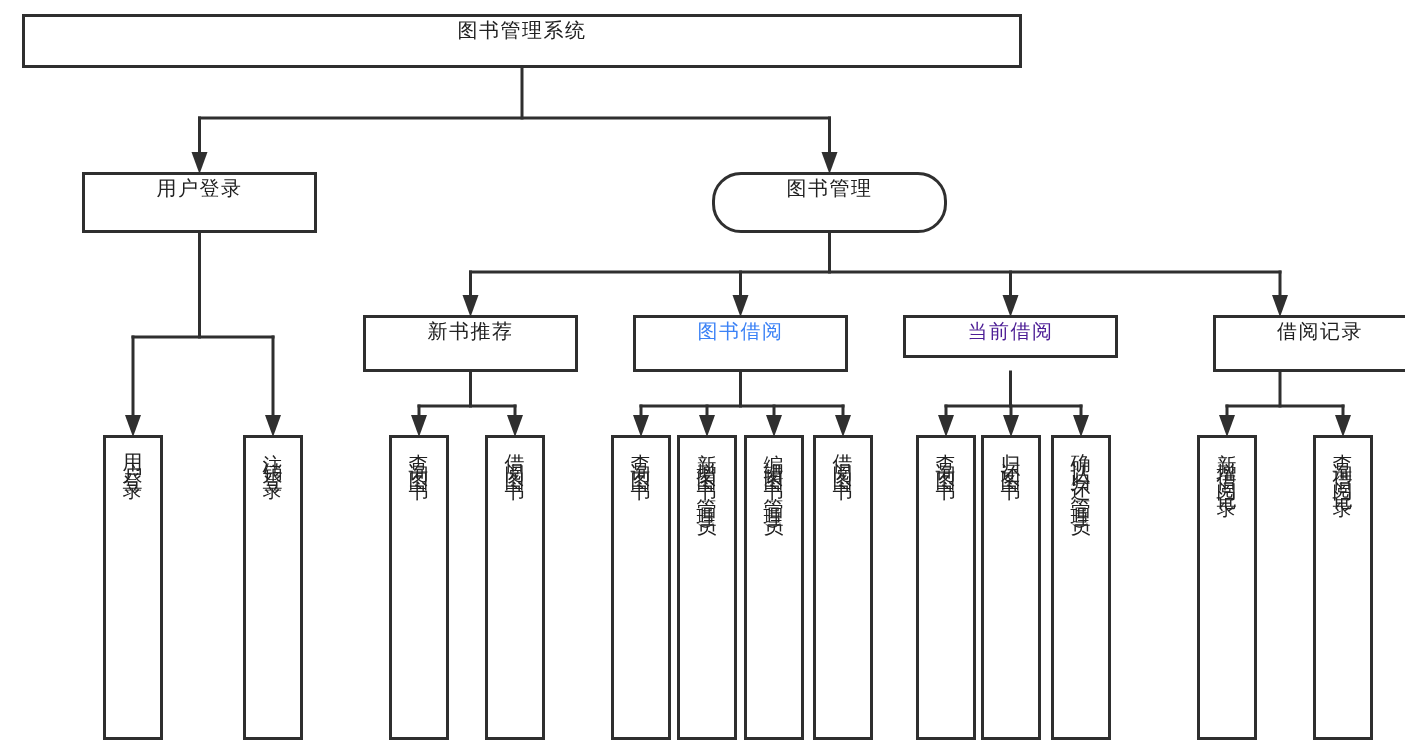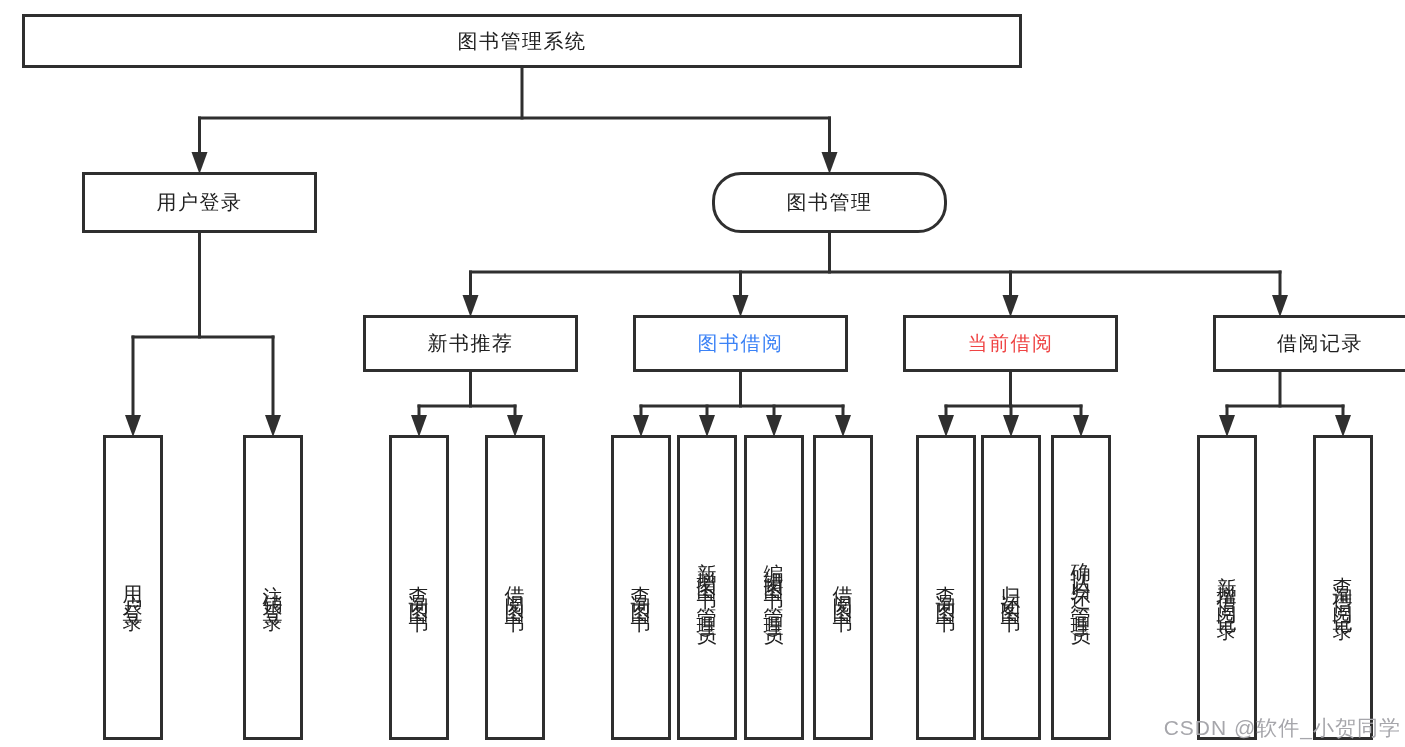--- a/index.html
+++ b/index.html
@@ -14,21 +14,21 @@
     height: 747px;
     background: #ffffff;
     overflow: hidden;
   }
   #nodes-layer .node {
     position: absolute;
     box-sizing: border-box;
     border: 3px solid #2f2f2f;
     background: #ffffff;
     display: flex;
-    align-items: center;
+    align-items: flex-start;
     justify-content: center;
     color: #212121;
   }
   .node .label {
     font-size: 20px;
     letter-spacing: 1.5px;
     white-space: nowrap;
     text-align: center;
   }
   .node.vertical .label {
@@ -67,21 +67,21 @@
       </div>
       <div class="node horizontal" style="left: 712px; top: 172px; width: 235px; height: 61px; border-color: rgb(47, 47, 47); color: rgb(33, 33, 33); border-radius: 29px;">
         <span class="label">图书管理</span>
       </div>
       <div class="node horizontal" style="left: 363px; top: 315px; width: 215px; height: 57px; border-color: rgb(47, 47, 47); color: rgb(33, 33, 33);">
         <span class="label">新书推荐</span>
       </div>
       <div class="node horizontal" style="left: 633px; top: 315px; width: 215px; height: 57px; border-color: rgb(47, 47, 47); color: #3b82f6;">
         <span class="label">图书借阅</span>
       </div>
-      <div class="node horizontal" style="left: 903px; top: 315px; width: 215px; height: 57px; border-color: rgb(47, 47, 47); color: #ef4444;">
+      <div class="node horizontal" style="left: 903px; top: 315px; width: 215px; height: 43px; border-color: rgb(47, 47, 47); color: #4c1d95;">
         <span class="label">当前借阅</span>
       </div>
       <div class="node horizontal" style="left: 1173px; top: 315px; width: 214px; height: 57px; border-color: rgb(47, 47, 47); color: rgb(33, 33, 33); margin-left: 40px;">
         <span class="label">借阅记录</span>
       </div>
       <div class="node vertical" style="left: 103px; top: 435px; width: 60px; height: 305px; border-color: rgb(47, 47, 47); color: rgb(33, 33, 33);">
         <span class="label">用户登录</span>
       </div>
       <div class="node vertical" style="left: 243px; top: 435px; width: 60px; height: 305px; border-color: rgb(47, 47, 47); color: rgb(33, 33, 33);">
         <span class="label">注销登录</span>
@@ -167,14 +167,13 @@
       <polygon points="1003,415 1019,415 1011,437" fill="#2f2f2f"></polygon>
       <line x1="1081" y1="406" x2="1081" y2="419" stroke="#2f2f2f" stroke-width="3" stroke-linecap="square"></line>
       <polygon points="1073,415 1089,415 1081,437" fill="#2f2f2f"></polygon>
       <line x1="1280" y1="372" x2="1280" y2="406" stroke="#2f2f2f" stroke-width="3" stroke-linecap="square"></line>
       <line x1="1227" y1="406" x2="1343" y2="406" stroke="#2f2f2f" stroke-width="3" stroke-linecap="square"></line>
       <line x1="1227" y1="406" x2="1227" y2="419" stroke="#2f2f2f" stroke-width="3" stroke-linecap="square"></line>
       <polygon points="1219,415 1235,415 1227,437" fill="#2f2f2f"></polygon>
       <line x1="1343" y1="406" x2="1343" y2="419" stroke="#2f2f2f" stroke-width="3" stroke-linecap="square"></line>
       <polygon points="1335,415 1351,415 1343,437" fill="#2f2f2f"></polygon>
     </svg>
-  <div class="watermark">CSDN @软件_小贺同学</div>
 </div>
 
 </body></html>

